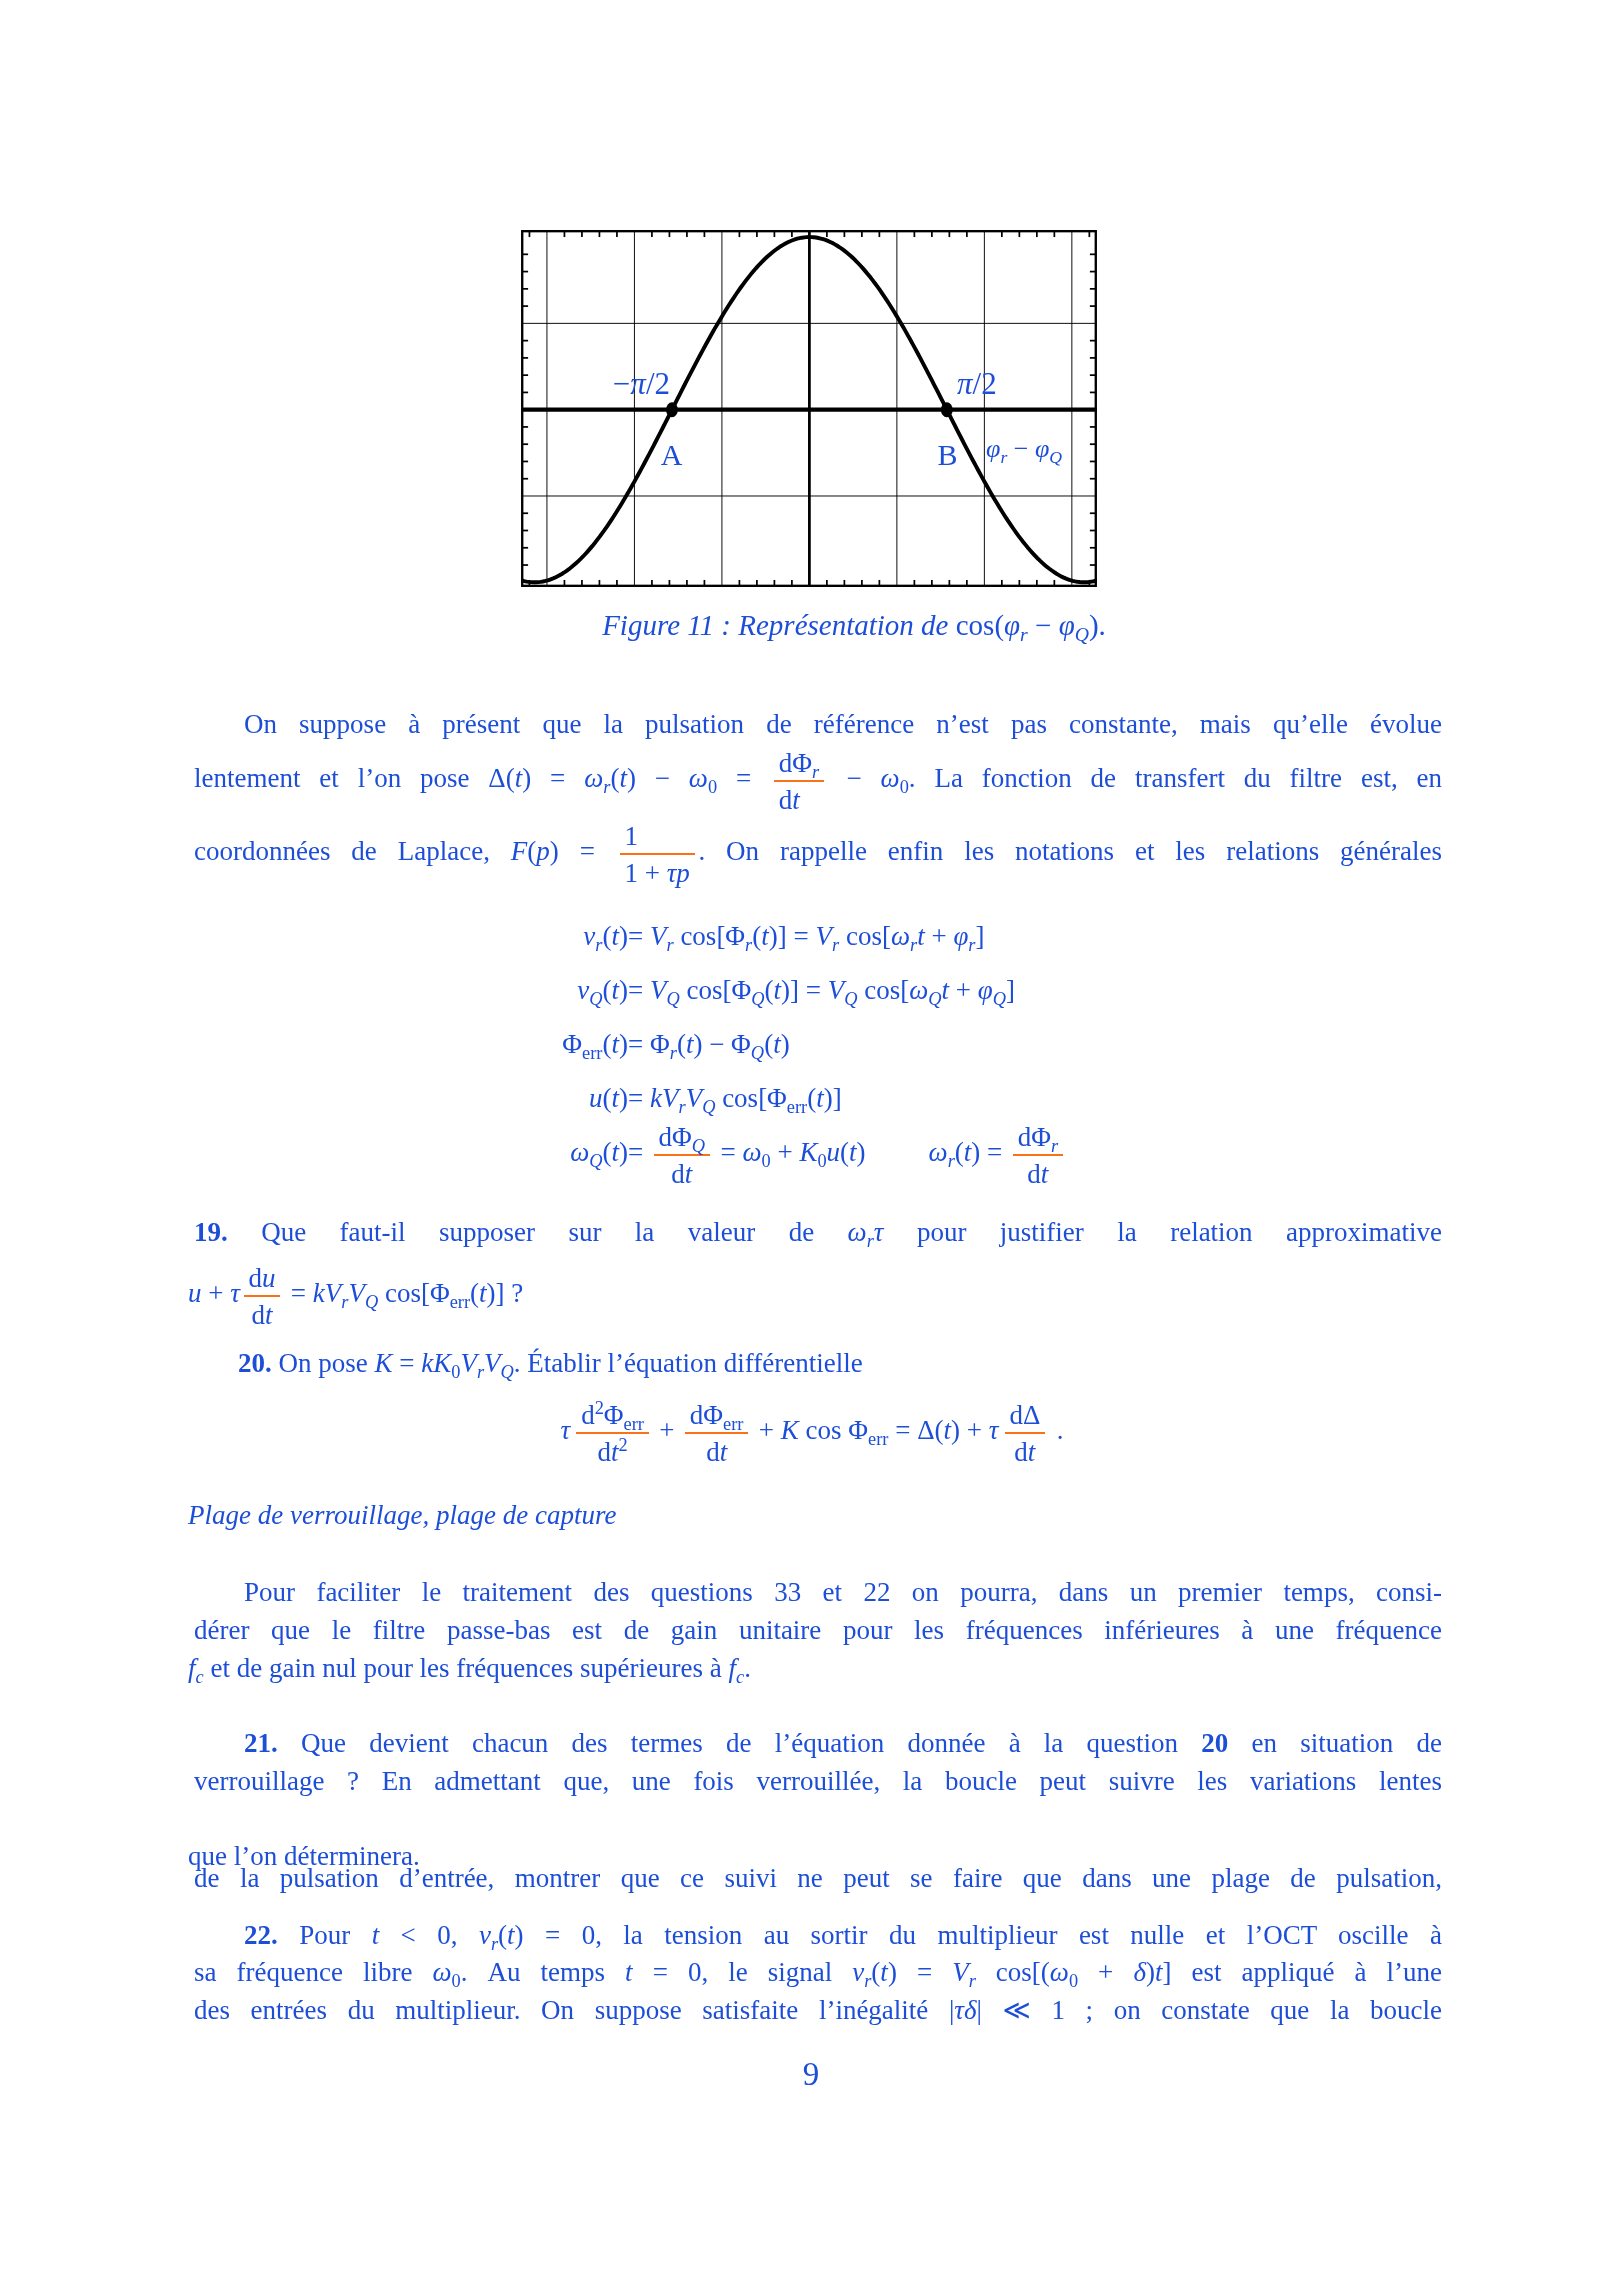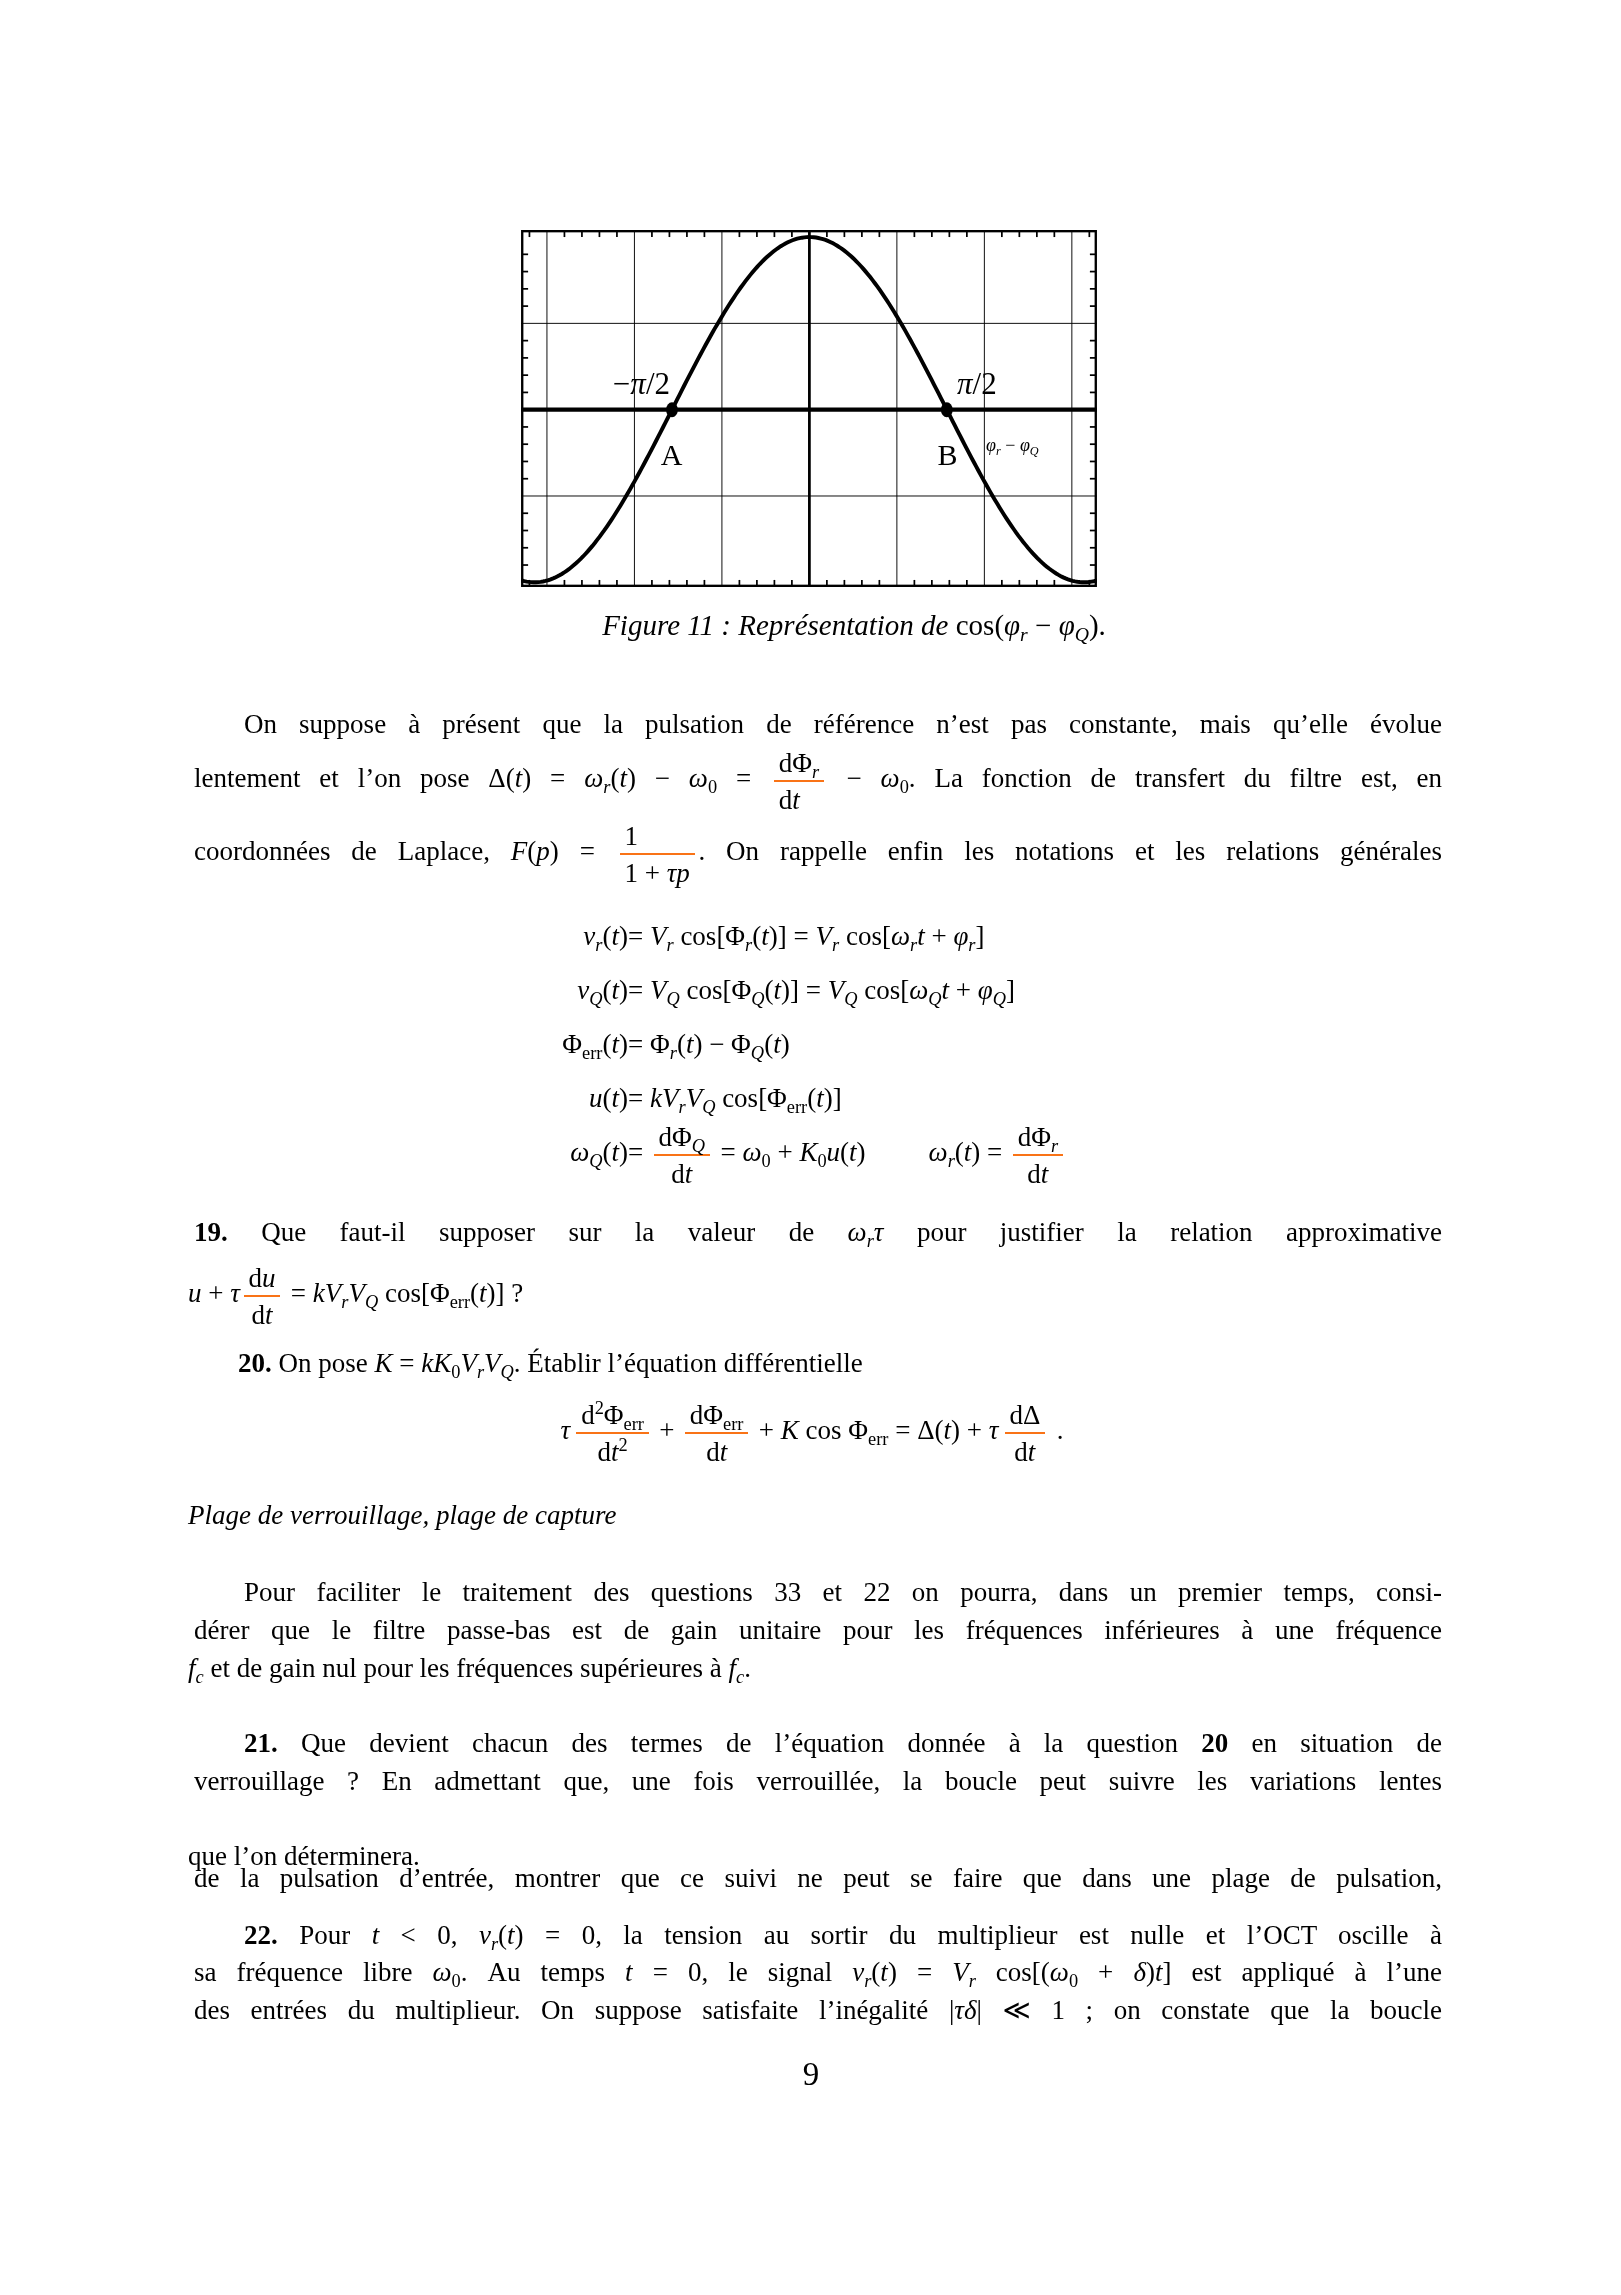--- a/index.html
+++ b/index.html
@@ -1,16 +1,16 @@
 <!DOCTYPE html>
 <html style="font-size:12.6px"><head>
 <meta charset="utf-8">
 <style>
   html,body{margin:0;padding:0;background:#e8e8e8;}
-  .page{position:relative;width:1622px;height:2295px;background:#ffffff;color:#000000;
+  .page{position:relative;width:1622px;height:2295px;background:#ffffff;color:#1d4ed8;
         font-family:"Liberation Serif","DejaVu Serif",serif;font-size:27px;overflow:hidden;}
   .it{font-style:italic;}
   .bd{font-weight:bold;}
   sub{font-size:68%;line-height:0;vertical-align:-0.32em;}
   sub.it{font-style:italic;}
   sup{font-size:68%;line-height:0;vertical-align:0.55em;}
   .frac{display:inline-block;vertical-align:middle;text-align:center;margin:0 3.9px;line-height:1.12;}
   .frac .num{display:block;border-bottom:2px solid #f97316;padding:0.8px 4.7px 2.4px;}
   .frac .den{display:block;padding:2.4px 4.7px 0;}
   .tline{position:absolute;left:188px;width:1248px;line-height:38px;}
@@ -19,21 +19,21 @@
   .ctr{text-align:center;text-align-last:center;}
   .eqrow{position:absolute;left:188px;width:1248px;display:flex;align-items:baseline;line-height:38px;}
   .eqrow .lhs{width:440px;text-align:right;flex:none;}
   .eqrow .rhs{text-align:left;}
   .figwrap{position:absolute;left:521px;top:230px;width:576px;height:357px;}
   .flabel{position:absolute;line-height:1;white-space:nowrap;}
   .lbl-negpi{left:31px;top:138px;width:118px;text-align:right;font-size:31px;}
   .lbl-pi{left:436px;top:138px;font-size:31px;}
   .lbl-a{left:127px;top:210px;width:47px;text-align:center;font-size:30px;}
   .lbl-b{left:403px;top:210px;width:47px;text-align:center;font-size:30px;}
-  .lbl-xaxis{left:465px;top:206px;font-size:18px;}
+  .lbl-xaxis{left:465px;top:206px;font-size:26px;}
   .caption{position:absolute;left:0;width:1622px;text-align:center;font-size:29px;line-height:35px;margin-left:43px;}
   .pagenum{position:absolute;left:0;width:1622px;text-align:center;font-size:33px;line-height:1;}
 </style>
 </head>
 <body>
 
 <div class="page">
 
   <div class="figwrap">
     <svg id="plot" width="576" height="357" viewBox="0 0 734 455">

